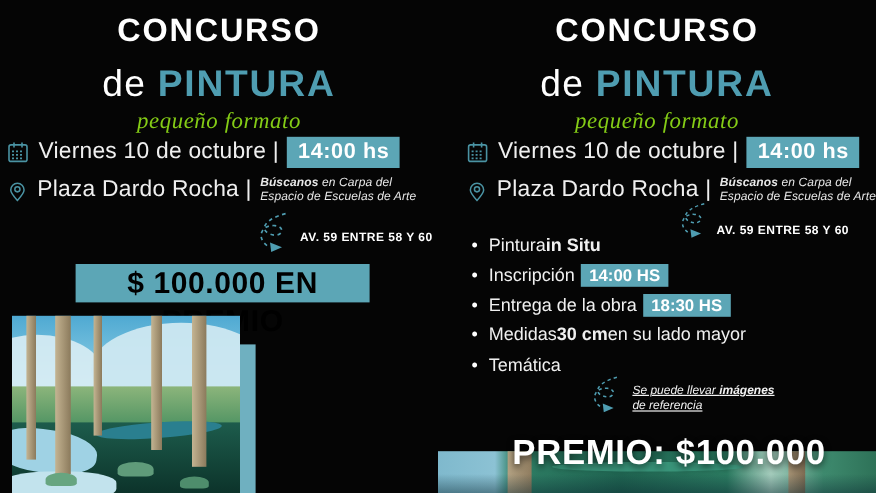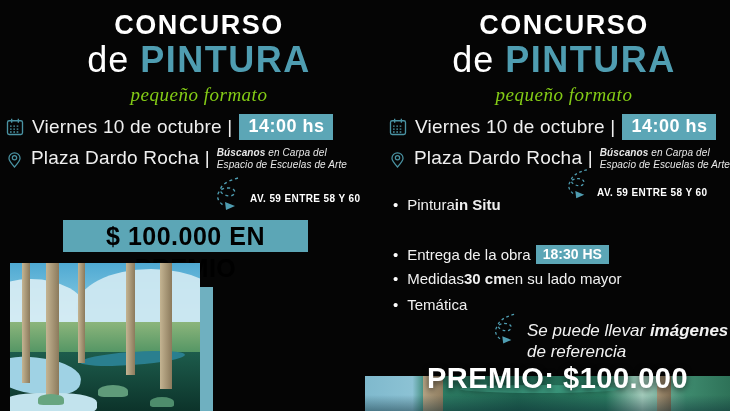--- a/index.html
+++ b/index.html
@@ -1,24 +1,24 @@
 <!DOCTYPE html>
 <html><head>
 <meta charset="utf-8">
 <style>
   html,body{margin:0;padding:0;background:#000;}
   .stage{position:relative;width:730px;height:411px;background:#050505;overflow:hidden;
          font-family:"Liberation Sans",sans-serif;color:#f2f2f2;}
-  .half{position:absolute;top:0;width:365px;height:411px;overflow:hidden;padding-left:33px;}
+  .half{position:absolute;top:0;width:365px;height:411px;overflow:hidden;}
   .half.left{left:0;} .half.right{left:365px;}
 
   
   .titleblock{position:absolute;top:12px;left:0;width:100%;text-align:center;line-height:1.02;}
   .t1{font-size:27px;font-weight:700;letter-spacing:1.5px;color:#fff;}
-  .t2{font-size:36px;letter-spacing:1px;margin-top:2px;}
+  .t2{font-size:31px;letter-spacing:1px;margin-top:14px;}
   .t2 .de{font-weight:300;color:#fff;}
   .t2 .accent{font-weight:700;color:#4f9db1;letter-spacing:1.5px;}
   .subtitle{font-family:"Liberation Serif",serif;font-style:italic;font-size:19px;
             color:#84cc16;margin-top:7px;letter-spacing:.5px;}
 
   
   .row{position:absolute;display:flex;align-items:center;gap:7px;white-space:nowrap;}
   .row .info{font-size:19px;font-weight:400;color:#efefef;letter-spacing:.2px;}
   .chip{display:inline-block;background:#5ca6b6;color:#fff;font-weight:700;}
   .chip.big{font-size:18px;padding:2px 9px 3px 9px;letter-spacing:.5px;}
@@ -35,22 +35,22 @@
           letter-spacing:.5px;}
 
   
   .bullet{position:absolute;left:28px;display:flex;align-items:center;white-space:nowrap;
           font-size:15px;font-weight:300;color:#f0f0f0;}
   .bullet::before{content:"•";margin-right:9px;font-size:15px;color:#fff;}
   .bullet b{font-weight:700;}
   .bullet .chip{font-size:14px;padding:1px 7px 2px 7px;margin-left:5px;}
 
   
-  .ref-note{position:absolute;top:320px;left:162px;font-style:italic;font-size:17px;
-            line-height:1.25;color:#f2f2f2;}
+  .ref-note{position:absolute;top:320px;left:162px;font-style:italic;font-size:10px;
+            line-height:1.25;color:#f2f2f2;text-decoration:underline;}
   .ref-note b{font-weight:700;}
 
   .prize{position:absolute;top:362px;left:20px;width:345px;text-align:center;font-size:29px;
          font-weight:700;letter-spacing:.5px;color:#fff;z-index:5;
          text-shadow:0 2px 6px rgba(0,0,0,.65);}
 
   
   .backdrop-rect{position:absolute;left:24px;top:287px;width:189px;height:124px;background:#6fb0c0;}
   .painting{position:absolute;left:10px;top:263px;width:190px;height:148px;overflow:hidden;z-index:2;}
   .sky{position:absolute;left:0;top:0;width:100%;height:46%;background:linear-gradient(180deg,#4fa9d2,#8fd0e6 80%);}
@@ -182,20 +182,24 @@
     <svg class="arrow-svg" style="top:168px;left:193px;" width="40" height="32" viewBox="0 0 44 36" fill="none">
       <path d="M32 2 C16 6, 9 15, 19 19 C29 23, 33 13, 23 12 C12 11, 7 22, 17 29" stroke="#4f9db1" stroke-width="1.4" stroke-dasharray="3 3"></path>
       <polygon points="19,26 29,30 20,34" fill="#4f9db1"></polygon>
     </svg>
     <div class="address" style="top:187px;left:232px;">AV. 59 ENTRE 58 Y 60</div>
 
     <div class="bullet" style="top:196px;">
       <span>Pintura </span>
         <b>in Situ</b>
     </div>
+    <div class="bullet" style="top:220px;">
+      <span>Inscripción</span>
+        <span class="chip">14:00 HS</span>
+    </div>
     <div class="bullet" style="top:245px;">
       <span>Entrega de la obra</span>
         <span class="chip">18:30 HS</span>
     </div>
     <div class="bullet" style="top:270px;">
       <span>Medidas </span>
         <b>30 cm</b>
         <span> en su lado mayor</span>
     </div>
     <div class="bullet" style="top:296px;">

